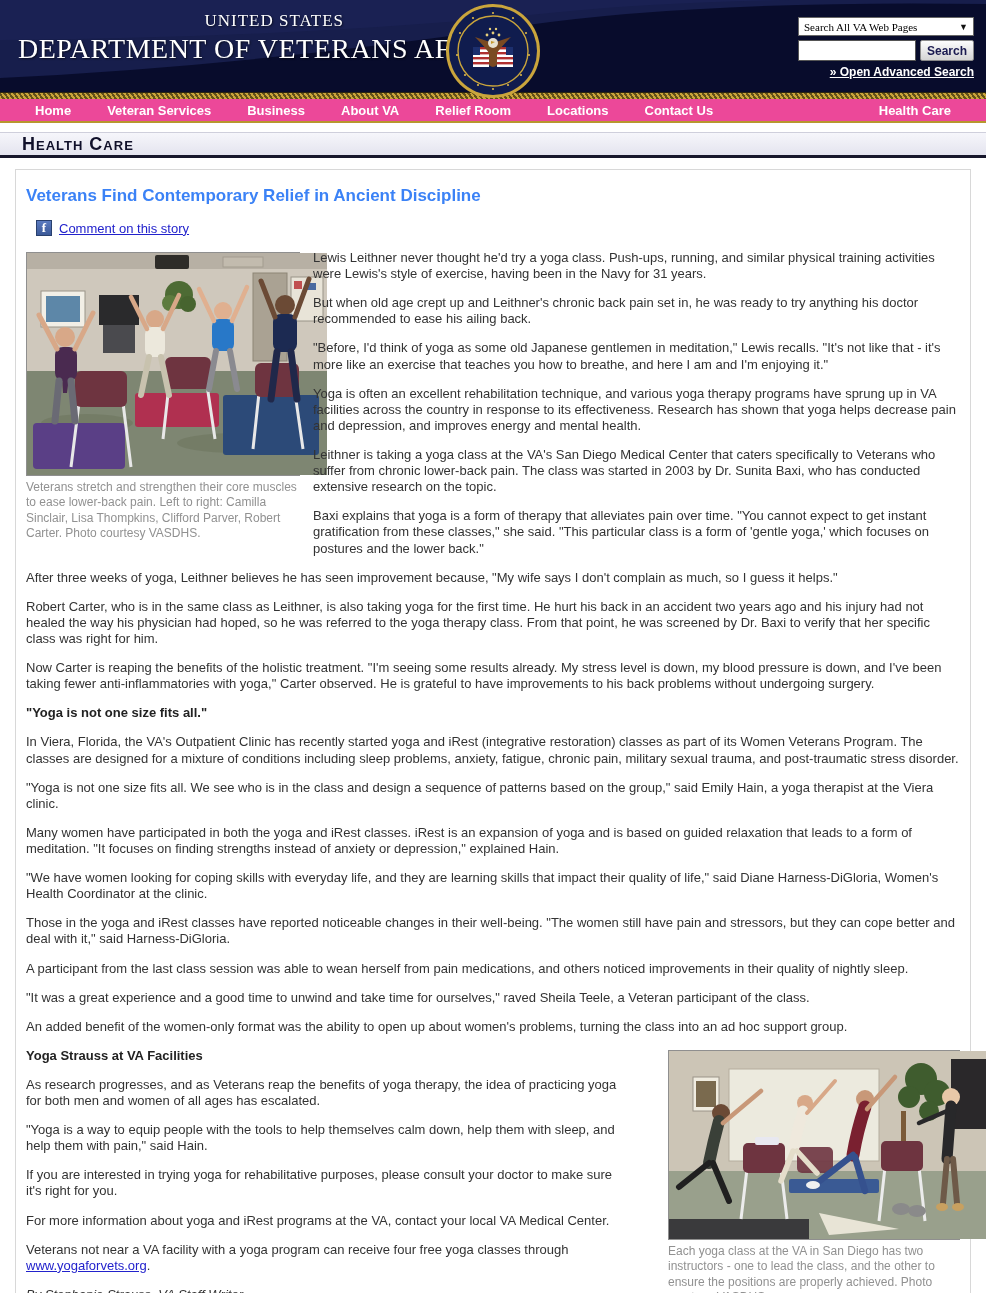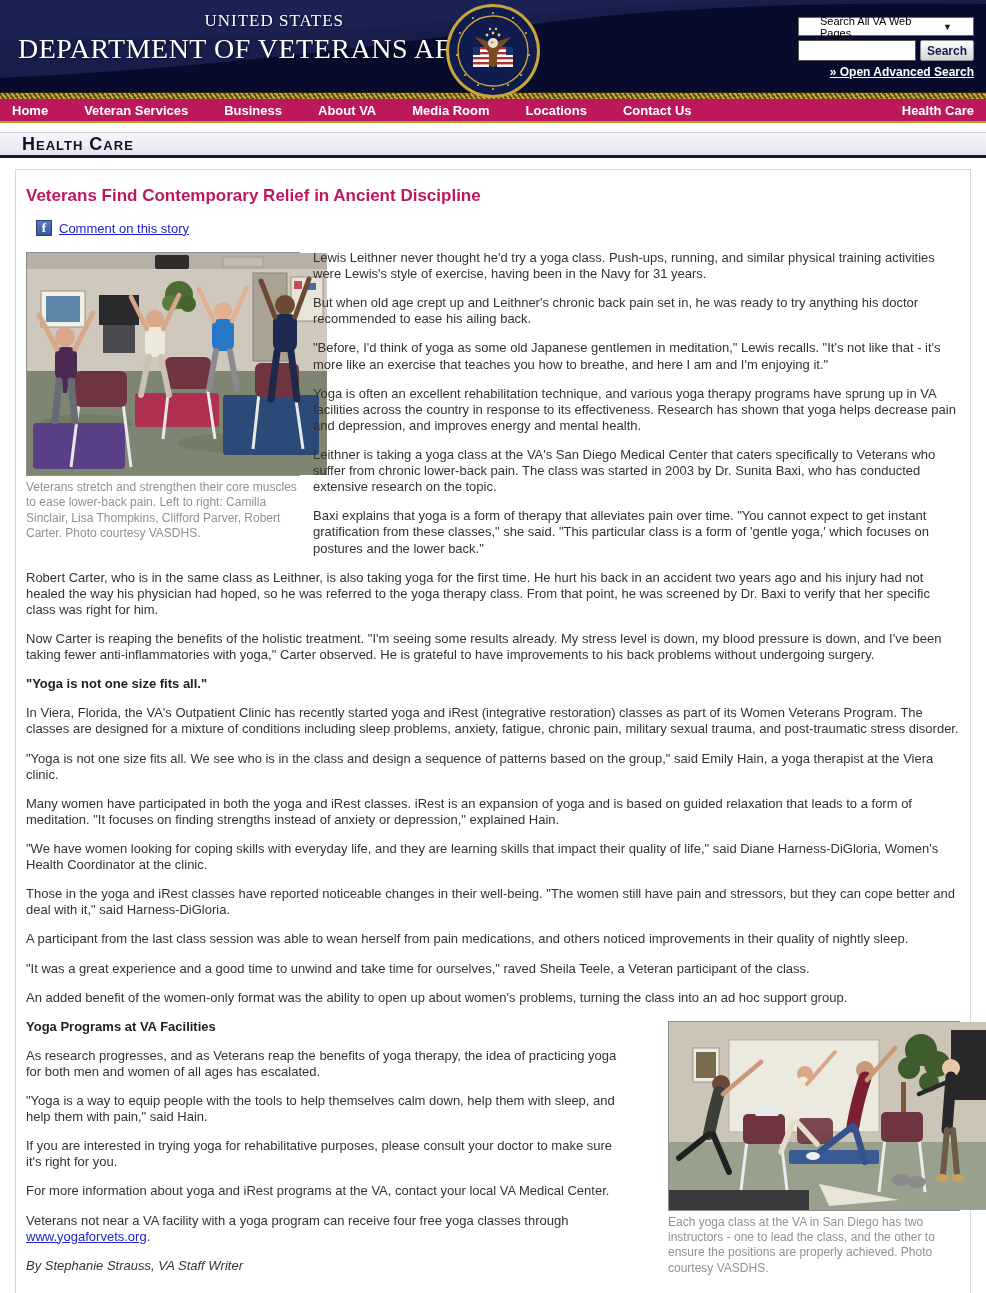--- a/index.html
+++ b/index.html
@@ -15,52 +15,52 @@
   .swoosh { position:absolute; inset:0; width:100%; height:100%; }
   .agency { position:absolute; left:18px; top:11px; color:#fff;
     font-family:"Liberation Serif","DejaVu Serif",serif; z-index:3;
     text-shadow:1px 1px 2px rgba(0,0,0,.6); }
   .agency .l1 { font-size:17px; letter-spacing:1px;text-align:center; }
   .agency .l2 { font-size:28px; letter-spacing:.5px; margin-top:2px; }
   .seal { position:absolute; left:50%; top:3px; transform:translateX(-50%); z-index:5; }
 
   .search-box { position:absolute; right:12px; top:17px; width:176px; z-index:6; text-align:right; }
   .scope { display:flex; justify-content:space-between; align-items:center;
-    background:#fff; border:1px solid #666; height:19px; padding:0 21px;
-    font-size:11px; color:#000; cursor:pointer; text-align:left; }
+    background:#fff; border:1px solid #666; height:19px; padding:0 5px;
+    font-size:11px; color:#000; cursor:pointer; text-align:left;font-family:Liberation Serif, serif; }
   .scope .dd { font-size:9px; color:#111; }
   .search-row { display:flex; margin-top:4px; }
   .search-input { width:118px; height:21px; border:1px solid #555; font-size:12px; padding:0 3px; }
   .search-btn { height:21px; margin-left:4px; flex:1; font-size:12px; font-weight:bold;
     color:#1a1a50; background:linear-gradient(#fdfdfd,#d4d4d4); border:1px solid #8a8a8a;
     border-radius:2px; cursor:pointer; font-family:inherit; }
   .adv-link { display:inline-block; margin-top:4px; color:#fff; font-size:12px;
     font-weight:bold; text-decoration:underline; cursor:pointer; }
 
   
   .rope { height:7px;
     background:repeating-linear-gradient(55deg,#c9a43a 0 2px,#63511a 2px 4px);
     border-top:1px solid #2a2410; }
-  .main-nav { display:flex; align-items:center; height:24px; background:#be185d;
+  .main-nav { display:flex; align-items:center; height:24px; background:#ec4899;
     border-bottom:2px solid #b8962e; color:#fff; font-weight:bold; font-size:13px;
-    padding:0 12px; gap:36px; }
+    padding:0 35px; gap:36px; }
   .main-nav .nav-item { cursor:pointer; white-space:nowrap; }
   .main-nav .nav-right { margin-left:auto; }
 
   
   .section-gap { height:9px; }
   .section-bar { height:26px; display:flex; align-items:center; padding-left:22px;
     background:linear-gradient(#f6f6fb,#e4e4ef);
     border-top:1px solid #cfcfdc; border-bottom:3px solid #17172c;
     font-variant:small-caps; font-weight:bold; font-size:18px; letter-spacing:1px; color:#10102a; }
 
   
   .content { margin:11px 15px 0; border:1px solid #d8d8d8; background:#fff;
     padding:8px 10px 10px; min-height:1080px; }
-  .article-title { font-size:17px; font-weight:bold; color:#be185d; margin:8px 0 14px; }
+  .article-title { font-size:17px; font-weight:bold; color:#3b82f6; margin:8px 0 14px; }
   .comment-row { display:flex; align-items:center; gap:7px; margin:0 0 14px 10px; }
   .fb-icon { width:16px; height:16px; background:linear-gradient(#5b7bc0,#3b5998);
     border:1px solid #29406e; color:#fff; font-weight:bold; font-size:13px;
     font-family:"Liberation Serif",serif; display:flex; align-items:flex-end;
     justify-content:center; line-height:14px; cursor:pointer; }
   a.text-link, .text-link { color:#2222cc; text-decoration:underline; cursor:pointer; font-size:13px; }
 
   .article { font-size:13px; line-height:1.24; }
   .article p { margin:0 0 13px; }
   .article h3 { font-size:13px; color:#222; margin:0 0 13px; }
@@ -149,21 +149,21 @@
     <span class="adv-link">» Open Advanced Search</span>
   </div>
 </div>
 
 <div class="rope"></div>
 <div class="main-nav">
   <span class="nav-item">Home</span>
   <span class="nav-item">Veteran Services</span>
   <span class="nav-item">Business</span>
   <span class="nav-item">About VA</span>
-  <span class="nav-item">Media Room</span>
+  <span class="nav-item">Relief Room</span>
   <span class="nav-item">Locations</span>
   <span class="nav-item">Contact Us</span>
   <span class="nav-item nav-right">Health Care</span>
 </div>
 
 <div class="section-gap"></div>
 <div class="section-bar">
   <span>Health Care</span>
 </div>
 
@@ -245,20 +245,21 @@
       </span>
       <figcaption>Veterans stretch and strengthen their core muscles to ease lower-back pain. Left to right: Camilla Sinclair, Lisa Thompkins, Clifford Parver, Robert Carter. Photo courtesy VASDHS.</figcaption>
     </figure>
 
     <p>Lewis Leithner never thought he'd try a yoga class. Push-ups, running, and similar physical training activities were Lewis's style of exercise, having been in the Navy for 31 years.</p>
     <p>But when old age crept up and Leithner's chronic back pain set in, he was ready to try anything his doctor recommended to ease his ailing back.</p>
     <p>"Before, I'd think of yoga as some old Japanese gentlemen in meditation," Lewis recalls. "It's not like that - it's more like an exercise that teaches you how to breathe, and here I am and I'm enjoying it."</p>
     <p>Yoga is often an excellent rehabilitation technique, and various yoga therapy programs have sprung up in VA facilities across the country in response to its effectiveness. Research has shown that yoga helps decrease pain and depression, and improves energy and mental health.</p>
     <p>Leithner is taking a yoga class at the VA's San Diego Medical Center that caters specifically to Veterans who suffer from chronic lower-back pain. The class was started in 2003 by Dr. Sunita Baxi, who has conducted extensive research on the topic.</p>
     <p>Baxi explains that yoga is a form of therapy that alleviates pain over time. "You cannot expect to get instant gratification from these classes," she said. "This particular class is a form of 'gentle yoga,' which focuses on postures and the lower back."</p>
+    <p>After three weeks of yoga, Leithner believes he has seen improvement because, "My wife says I don't complain as much, so I guess it helps."</p>
     <p>Robert Carter, who is in the same class as Leithner, is also taking yoga for the first time. He hurt his back in an accident two years ago and his injury had not healed the way his physician had hoped, so he was referred to the yoga therapy class. From that point, he was screened by Dr. Baxi to verify that her specific class was right for him.</p>
     <p>Now Carter is reaping the benefits of the holistic treatment. "I'm seeing some results already. My stress level is down, my blood pressure is down, and I've been taking fewer anti-inflammatories with yoga," Carter observed. He is grateful to have improvements to his back problems without undergoing surgery.</p>
 
     <h3>"Yoga is not one size fits all."</h3>
 
     <p>In Viera, Florida, the VA's Outpatient Clinic has recently started yoga and iRest (integrative restoration) classes as part of its Women Veterans Program. The classes are designed for a mixture of conditions including sleep problems, anxiety, fatigue, chronic pain, military sexual trauma, and post-traumatic stress disorder.</p>
     <p>"Yoga is not one size fits all. We see who is in the class and design a sequence of patterns based on the group," said Emily Hain, a yoga therapist at the Viera clinic.</p>
     <p>Many women have participated in both the yoga and iRest classes. iRest is an expansion of yoga and is based on guided relaxation that leads to a form of meditation. "It focuses on finding strengths instead of anxiety or depression," explained Hain.</p>
     <p>"We have women looking for coping skills with everyday life, and they are learning skills that impact their quality of life," said Diane Harness-DiGloria, Women's Health Coordinator at the clinic.</p>
     <p>Those in the yoga and iRest classes have reported noticeable changes in their well-being. "The women still have pain and stressors, but they can cope better and deal with it," said Harness-DiGloria.</p>
@@ -329,21 +330,21 @@
           <g fill="#8a8a8a">
               <ellipse cx="232" cy="158" rx="9" ry="6"></ellipse>
               <ellipse cx="248" cy="160" rx="9" ry="6"></ellipse>
             </g>
           <path d="M150,162 L230,178 L160,184 Z" fill="#e8e4d6"></path>
         </svg>
       </span>
       <figcaption>Each yoga class at the VA in San Diego has two instructors - one to lead the class, and the other to ensure the positions are properly achieved. Photo courtesy VASDHS.</figcaption>
     </figure>
 
-    <h3>Yoga Programs at VA Facilities</h3>
+    <h3>Yoga Strauss at VA Facilities</h3>
 
     <p>As research progresses, and as Veterans reap the benefits of yoga therapy, the idea of practicing yoga for both men and women of all ages has escalated.</p>
     <p>"Yoga is a way to equip people with the tools to help themselves calm down, help them with sleep, and help them with pain," said Hain.</p>
     <p>If you are interested in trying yoga for rehabilitative purposes, please consult your doctor to make sure it's right for you.</p>
     <p>For more information about yoga and iRest programs at the VA, contact your local VA Medical Center.</p>
 
     <p><span>Veterans not near a VA facility with a yoga program can receive four free yoga classes through </span><span class="text-link">www.yogaforvets.org</span><span>.</span></p>
 
     <p class="byline">By Stephanie Strauss, VA Staff Writer</p>
   </div>

